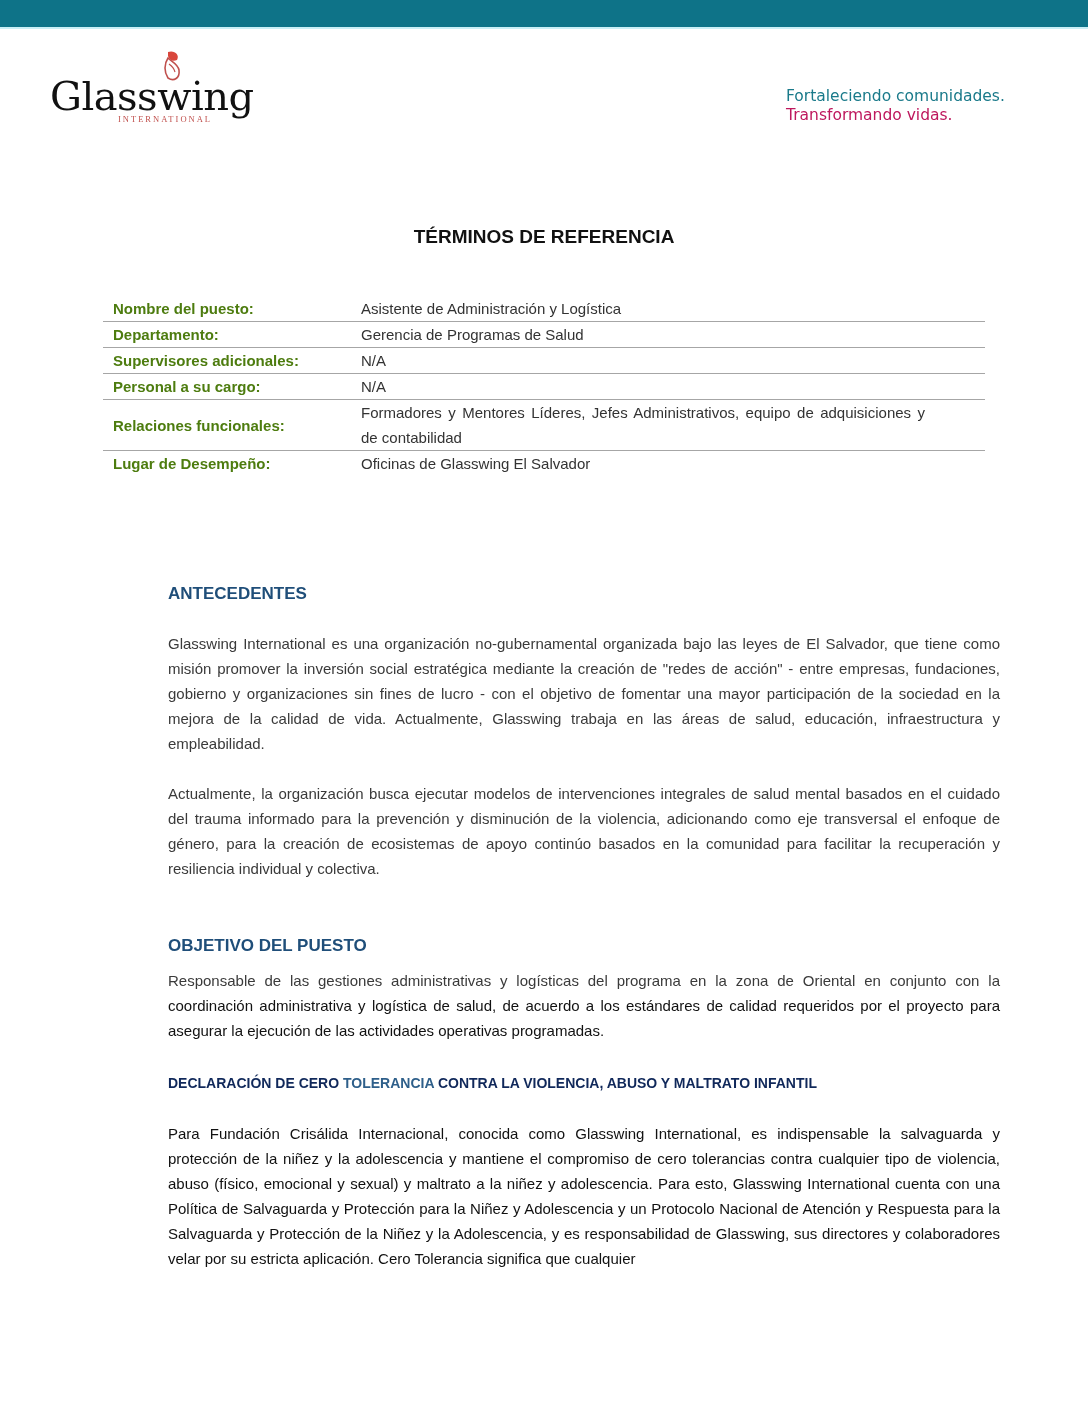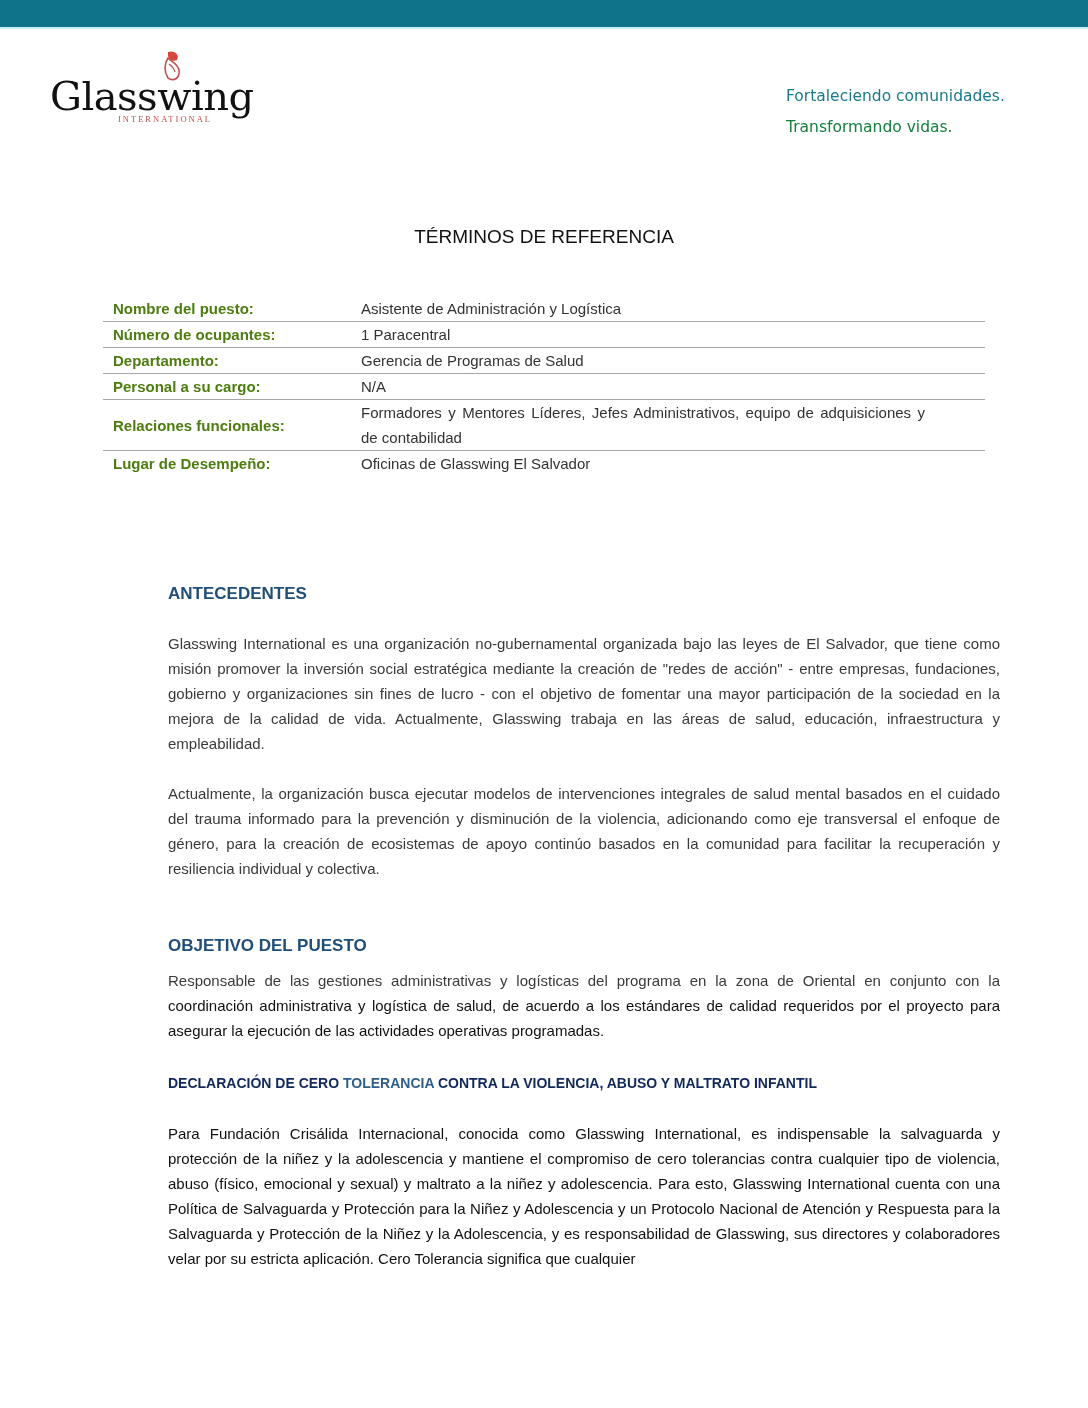--- a/index.html
+++ b/index.html
@@ -7,22 +7,22 @@
       width: 1088px; height: 1408px; background: #ffffff; position: relative; overflow: hidden;
       font-family: "Liberation Sans", "DejaVu Sans", sans-serif; color: #333;
     }
     .top-bar { position: absolute; left: 0; top: 0; width: 1088px; height: 27px; background: #0e7388; border-bottom: 2px solid #c9eff6; }
     .logo { position: absolute; left: 50px; top: 48px; width: 200px; height: 80px; }
     .logo-word { position: absolute; left: 0; top: 28px; font-family: "DejaVu Serif", "Liberation Serif", serif; font-size: 40px; color: #111; letter-spacing: -0.5px; line-height: 1; }
     .logo-sub { position: absolute; left: 68px; top: 66px; font-family: "Liberation Serif", serif; font-size: 8.5px; letter-spacing: 2px; color: #c0504d; }
     .logo-butterfly { position: absolute; left: 110px; top: 2px; width: 22px; height: 34px; }
     .tagline { position: absolute; left: 786px; top: 87px; font-size: 15.5px; line-height: 19px; font-family: "DejaVu Sans", sans-serif; }
     .tagline .l1 { color: #1a7a8a; font-weight: normal; }
-    .tagline .l2 { color: #15803d; margin-top: 12px; }
-    .doc-title { position: absolute; left: 0; width: 1088px; top: 226px; text-align: center; font-weight: normal; font-size: 19px; color: #111; }
+    .tagline .l2 { color: #be185d; }
+    .doc-title { position: absolute; left: 0; width: 1088px; top: 226px; text-align: center; font-weight: bold; font-size: 19px; color: #111; }
     .info-table { position: absolute; left: 103px; top: 296px; width: 882px; border-collapse: collapse; font-size: 15px; }
     .info-table td { padding: 0 10px; height: 25px; border-bottom: 1.5px solid #a6a6a6; vertical-align: middle; }
     .info-table tr:last-child td { border-bottom: none; }
     .info-table td.k { width: 228px; font-weight: bold; color: #4d7c0f; }
     .info-table td.v { color: #333; text-align: justify; padding-right: 60px; }
     .info-table td.v.two { line-height: 25px; text-align-last: left; }
     .section { position: absolute; left: 128px; width: 832px; margin-left: 40px; }
     .h2 { font-weight: bold; font-size: 17px; color: #1f4e79; }
     .para { font-size: 15px; line-height: 25px; text-align: justify; color: #3a3a3a; }
     .para.dark { color: #111; }
@@ -51,26 +51,26 @@
 
 <div class="doc-title">TÉRMINOS DE REFERENCIA</div>
 
 <table class="info-table">
   <tbody>
     <tr>
       <td class="k">Nombre del puesto:</td>
       <td class="v">Asistente de Administración y Logística</td>
     </tr>
     <tr>
-      <td class="k">Número de ocupantes:</td>
-      <td class="v">1 Paracentral</td>
+      <td class="k">Departamento:</td>
+      <td class="v">Gerencia de Programas de Salud</td>
     </tr>
     <tr>
-      <td class="k">Departamento:</td>
-      <td class="v">Gerencia de Programas de Salud</td>
+      <td class="k">Supervisores adicionales:</td>
+      <td class="v">N/A</td>
     </tr>
     <tr>
       <td class="k">Personal a su cargo:</td>
       <td class="v">N/A</td>
     </tr>
     <tr>
       <td class="k">Relaciones funcionales:</td>
       <td class="v two">Formadores y Mentores Líderes, Jefes Administrativos, equipo de adquisiciones y de contabilidad</td>
     </tr>
     <tr>

